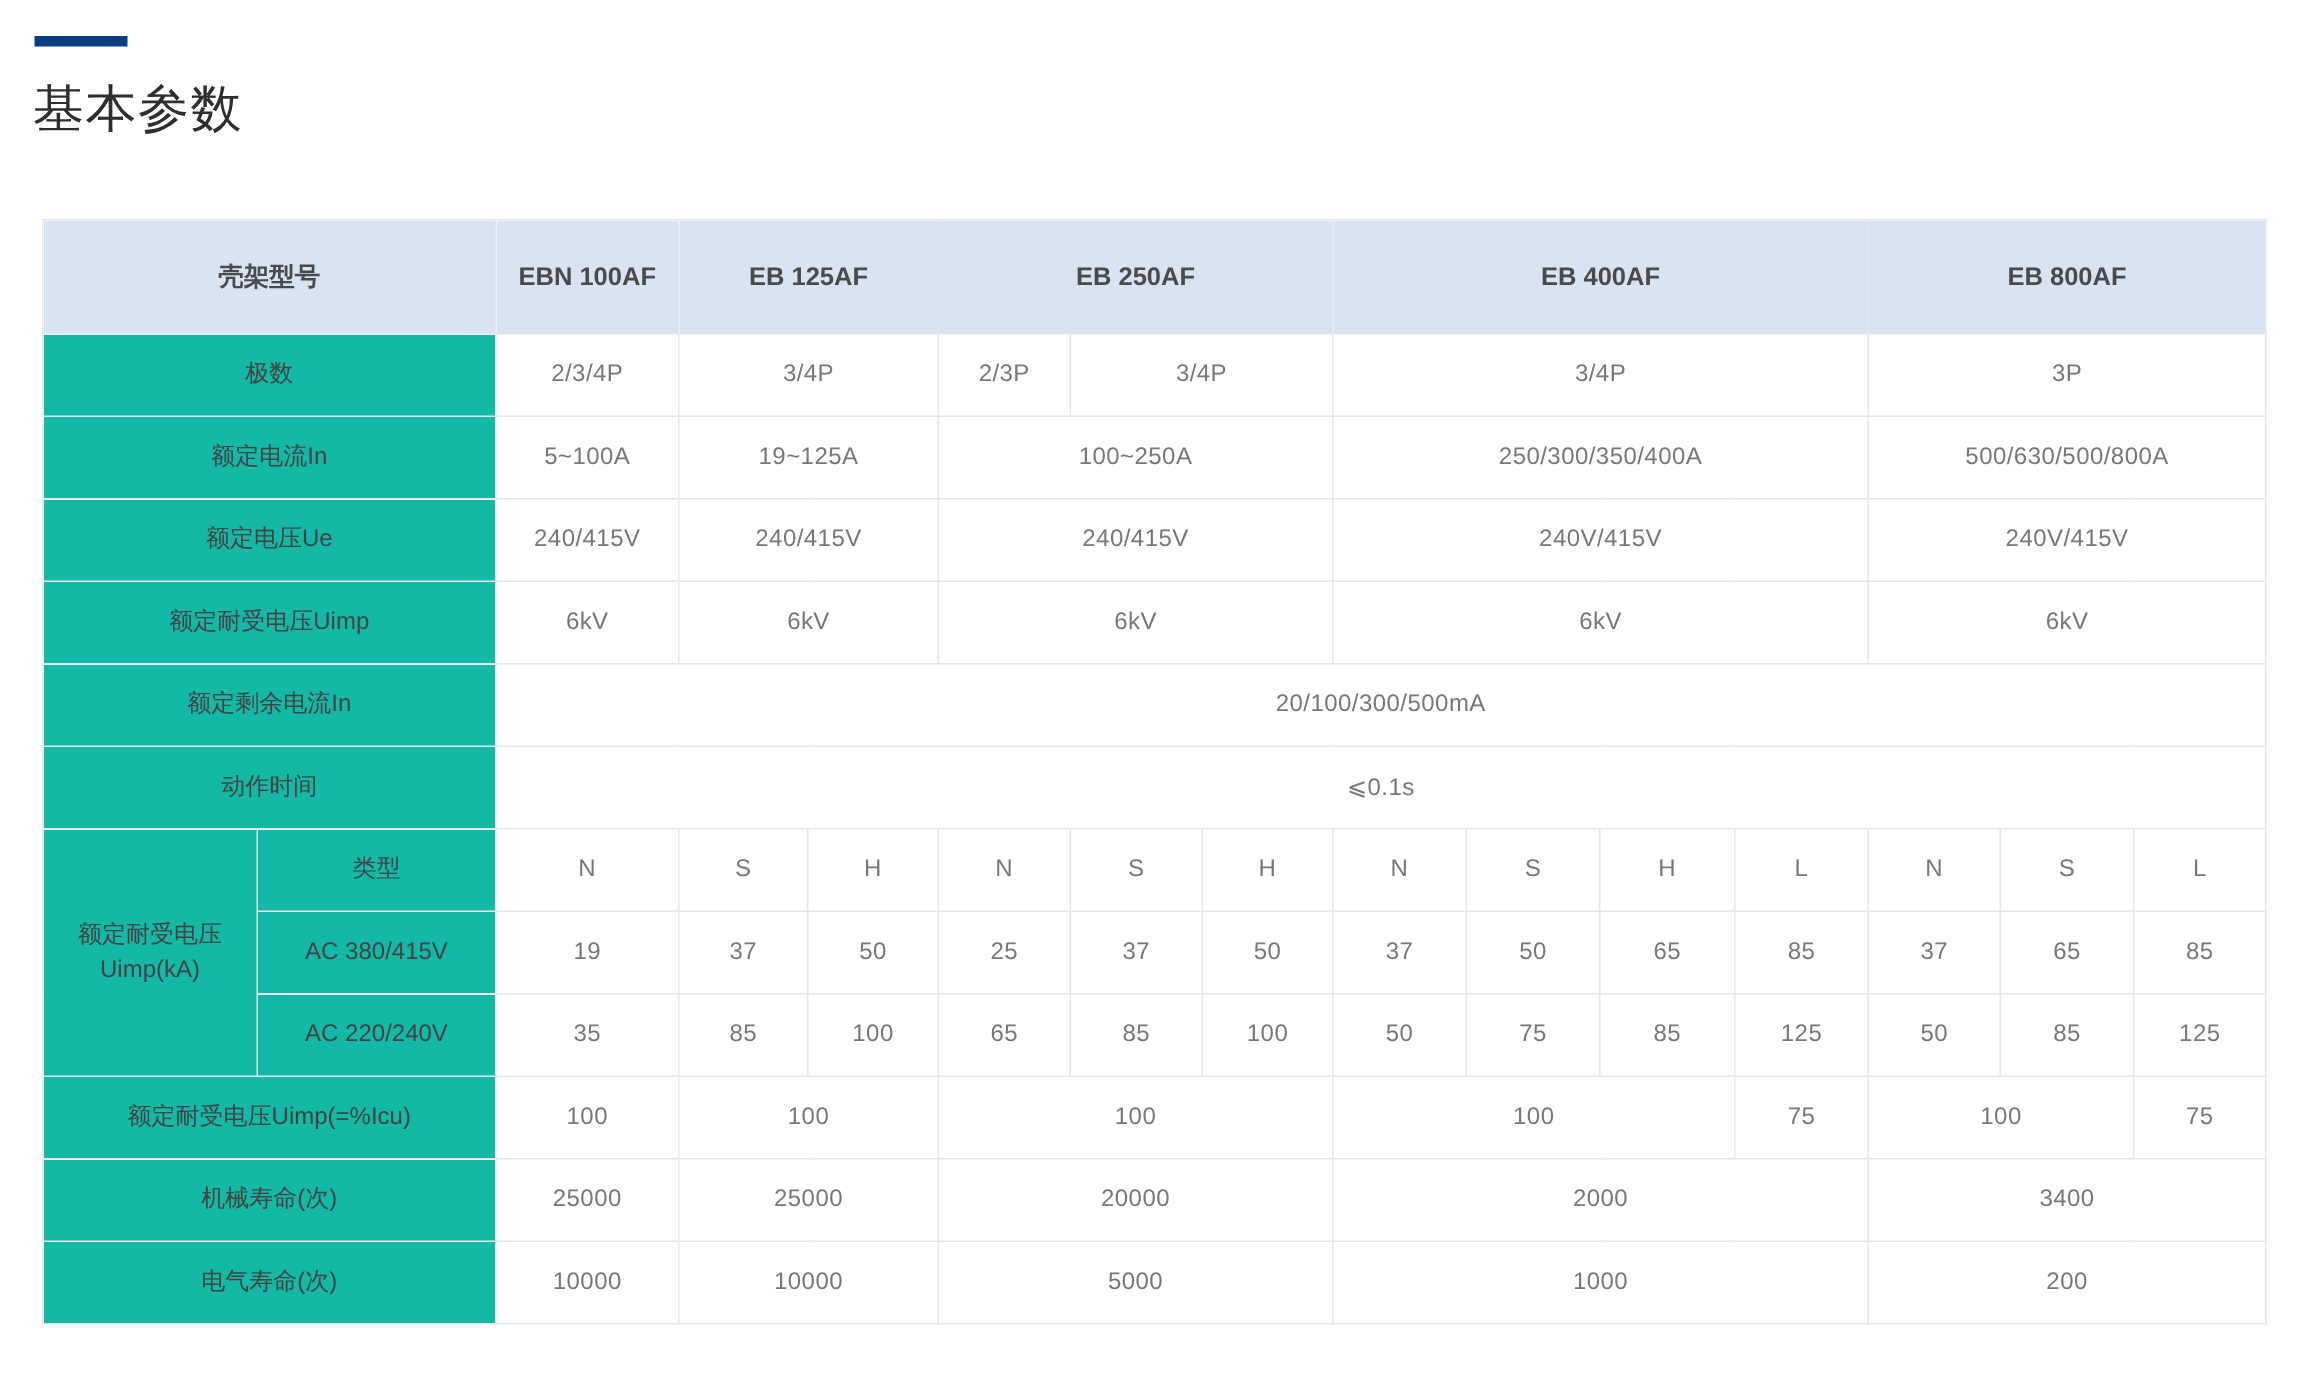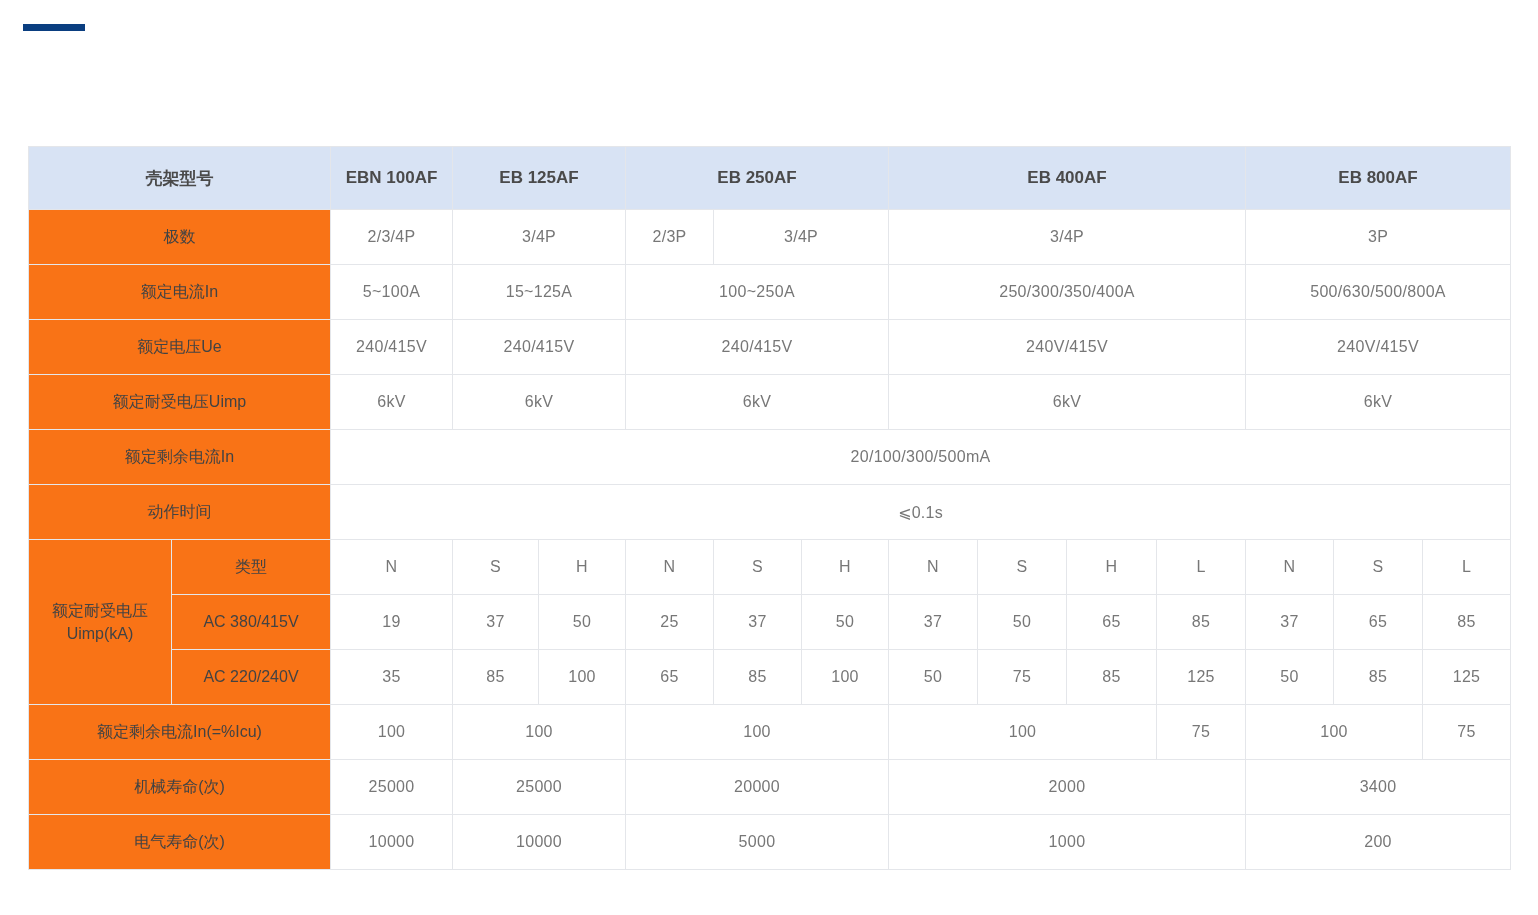--- a/index.html
+++ b/index.html
@@ -1,31 +1,32 @@
 <!DOCTYPE html>
 <html><head>
 <meta charset="utf-8">
 <style>
   html,body{margin:0;padding:0;background:#ffffff;font-family:"Liberation Sans","DejaVu Sans",sans-serif;}
   .page{position:relative;width:1538px;height:915px;background:#ffffff;overflow:hidden;}
   .accent-bar{position:absolute;left:23px;top:24px;width:62px;height:7px;background:#0a3e80;}
   .page-title{position:absolute;left:22px;top:50px;margin:0;font-size:34px;font-weight:400;color:#2e2e2e;letter-spacing:1px;}
   table.spec{position:absolute;left:28px;top:146px;width:1482px;border-collapse:collapse;table-layout:fixed;}
   table.spec td{border:1px solid #e4e6ea;text-align:center;vertical-align:middle;padding:0 4px;overflow:hidden;}
-  tr.hdr{height:63px;}
+  tr.hdr{height:76px;}
   tr.r{height:55px;}
   td.h{background:#d8e3f4;color:#4a4a4a;font-weight:600;font-size:17px;}
-  td.lab{background:#f97316;color:#434343;font-weight:500;font-size:16px;line-height:1.45;}
+  td.lab{background:#14b8a6;color:#434343;font-weight:500;font-size:16px;line-height:1.45;}
   td.val{background:#ffffff;color:#777777;font-weight:400;font-size:16px;letter-spacing:0.3px;}
 </style>
 </head>
 <body>
 
 <div class="page">
   <div class="accent-bar"></div>
+  <h1 class="page-title">基本参数</h1>
 
   <table class="spec">
     <colgroup>
       <col style="width:143px">
         <col style="width:159px">
         <col style="width:122px">
       <col style="width:86px">
         <col style="width:87px">
       <col style="width:88px">
         <col style="width:88px">
@@ -55,21 +56,21 @@
       <td class="val" colspan="2">3/4P</td>
       <td class="val">2/3P</td>
       <td class="val" colspan="2">3/4P</td>
       <td class="val" colspan="4">3/4P</td>
       <td class="val" colspan="3">3P</td>
     </tr>
 
     <tr class="r">
       <td class="lab" colspan="2">额定电流In</td>
       <td class="val">5~100A</td>
-      <td class="val" colspan="2">15~125A</td>
+      <td class="val" colspan="2">19~125A</td>
       <td class="val" colspan="3">100~250A</td>
       <td class="val" colspan="4">250/300/350/400A</td>
       <td class="val" colspan="3">500/630/500/800A</td>
     </tr>
 
     <tr class="r">
       <td class="lab" colspan="2">额定电压Ue</td>
       <td class="val">240/415V</td>
       <td class="val" colspan="2">240/415V</td>
       <td class="val" colspan="3">240/415V</td>
@@ -142,21 +143,21 @@
       <td class="val">50</td>
       <td class="val">75</td>
       <td class="val">85</td>
       <td class="val">125</td>
       <td class="val">50</td>
       <td class="val">85</td>
       <td class="val">125</td>
     </tr>
 
     <tr class="r">
-      <td class="lab" colspan="2">额定剩余电流In(=%Icu)</td>
+      <td class="lab" colspan="2">额定耐受电压Uimp(=%Icu)</td>
       <td class="val">100</td>
       <td class="val" colspan="2">100</td>
       <td class="val" colspan="3">100</td>
       <td class="val" colspan="3">100</td>
       <td class="val">75</td>
       <td class="val" colspan="2">100</td>
       <td class="val">75</td>
     </tr>
 
     <tr class="r">

